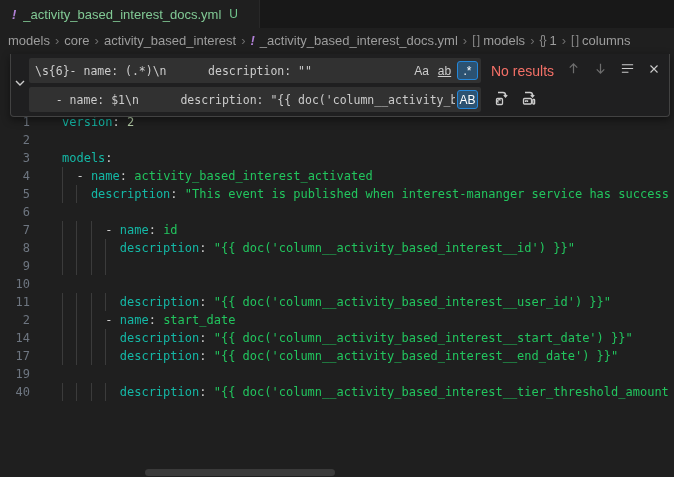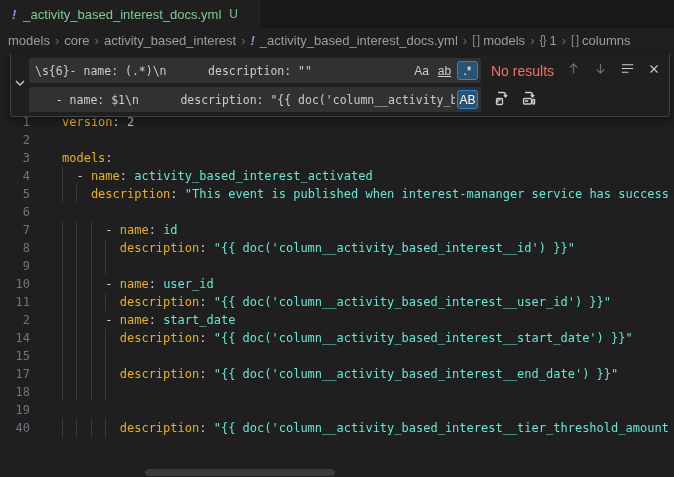--- a/index.html
+++ b/index.html
@@ -26,22 +26,22 @@
 
   
   .editor-area { position:absolute; top:52px; left:0; right:0; bottom:0; background:#1f1f1f; }
   #code-lines { position:absolute; top:61px; left:0; right:0; }
   .line { display:flex; height:18px; line-height:18px;
           font-family:"DejaVu Sans Mono", monospace; font-size:12px; }
   .gutter { width:30px; text-align:right; color:#6e7681; flex:none; user-select:none; }
   .lcode { margin-left:32px; white-space:pre; }
   .guide { display:inline-block; width:2ch; height:18px; vertical-align:top;
            background:linear-gradient(to right, #3b3b3b 1px, transparent 1px); }
-  .tk-k { color:#eab308; } .tk-p { color:#cccccc; }
-  .tk-s { color:#5eead4; } .tk-num { color:#b5cea8; }
+  .tk-k { color:#14b8a6; } .tk-p { color:#cccccc; }
+  .tk-s { color:#22c55e; } .tk-num { color:#b5cea8; }
   .hscroll { position:absolute; bottom:1px; left:145px; width:190px; height:7px;
              background:rgba(121,121,121,0.30); border-radius:4px; }
 
   
   .find-widget { position:absolute; top:54px; left:10px; width:660px; z-index:5;
                  background:#1f1f20; border:1px solid #424242; border-top:none;
                  border-radius:0 0 4px 4px; box-shadow:0 3px 8px rgba(0,0,0,.45);
                  display:flex; padding:4px 4px 4px 0; }
   .toggle-col { width:18px; display:flex; align-items:center; justify-content:center; cursor:pointer; }
   .fw-rows { flex:1; display:flex; flex-direction:column; gap:4px; min-width:0; }
@@ -141,45 +141,36 @@
       <div class="line">
         <div class="gutter">8</div>
         <div class="lcode"><span class="guide"></span><span class="guide"></span><span class="guide"></span><span class="guide"></span><span class="tk-k">description</span><span class="tk-p">: </span><span class="tk-s">"{{ doc('column__activity_based_interest__id') }}"</span></div>
       </div>
       <div class="line">
         <div class="gutter">9</div>
         <div class="lcode"><span class="guide"></span><span class="guide"></span><span class="guide"></span><span class="guide"></span></div>
       </div>
       <div class="line">
         <div class="gutter">10</div>
-        <div class="lcode"><span class="guide"></span><span class="guide"></span><span class="guide"></span><span class="tk-p">- </span><span class="tk-k">name</span><span class="tk-p">: </span><span class="tk-s">user_id</span></div>
       </div>
       <div class="line">
         <div class="gutter">11</div>
         <div class="lcode"><span class="guide"></span><span class="guide"></span><span class="guide"></span><span class="guide"></span><span class="tk-k">description</span><span class="tk-p">: </span><span class="tk-s">"{{ doc('column__activity_based_interest__user_id') }}"</span></div>
       </div>
       <div class="line">
         <div class="gutter">2</div>
         <div class="lcode"><span class="guide"></span><span class="guide"></span><span class="guide"></span><span class="tk-p">- </span><span class="tk-k">name</span><span class="tk-p">: </span><span class="tk-s">start_date</span></div>
       </div>
       <div class="line">
         <div class="gutter">14</div>
         <div class="lcode"><span class="guide"></span><span class="guide"></span><span class="guide"></span><span class="guide"></span><span class="tk-k">description</span><span class="tk-p">: </span><span class="tk-s">"{{ doc('column__activity_based_interest__start_date') }}"</span></div>
       </div>
       <div class="line">
-        <div class="gutter">15</div>
-        <div class="lcode"><span class="guide"></span><span class="guide"></span><span class="guide"></span><span class="guide"></span></div>
-      </div>
-      <div class="line">
         <div class="gutter">17</div>
         <div class="lcode"><span class="guide"></span><span class="guide"></span><span class="guide"></span><span class="guide"></span><span class="tk-k">description</span><span class="tk-p">: </span><span class="tk-s">"{{ doc('column__activity_based_interest__end_date') }}"</span></div>
-      </div>
-      <div class="line">
-        <div class="gutter">18</div>
-        <div class="lcode"><span class="guide"></span><span class="guide"></span><span class="guide"></span><span class="guide"></span></div>
       </div>
       <div class="line">
         <div class="gutter">19</div>
       </div>
       <div class="line">
         <div class="gutter">40</div>
         <div class="lcode"><span class="guide"></span><span class="guide"></span><span class="guide"></span><span class="guide"></span><span class="tk-k">description</span><span class="tk-p">: </span><span class="tk-s">"{{ doc('column__activity_based_interest__tier_threshold_amount</span></div>
       </div>
     </div>
   <div class="hscroll"></div>

